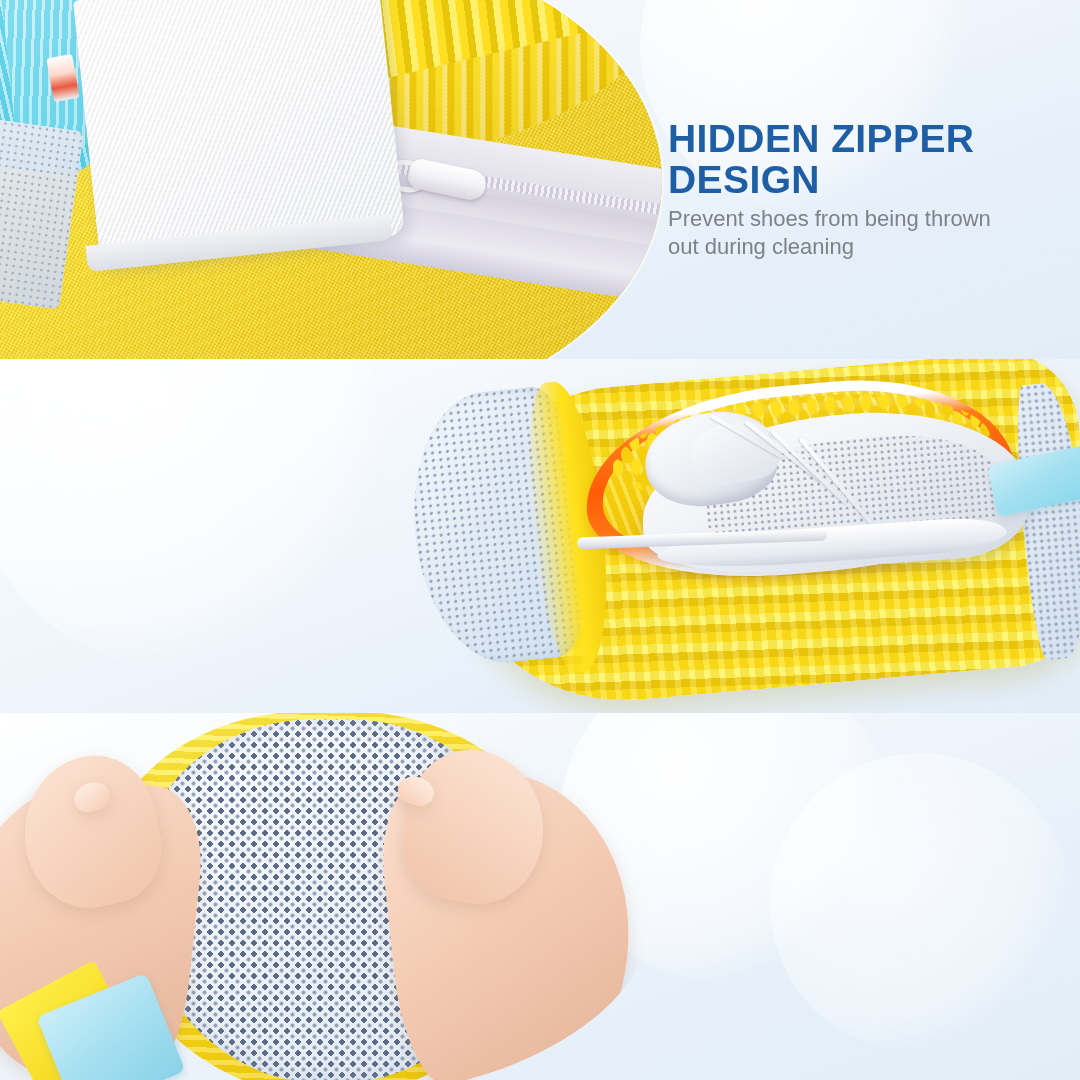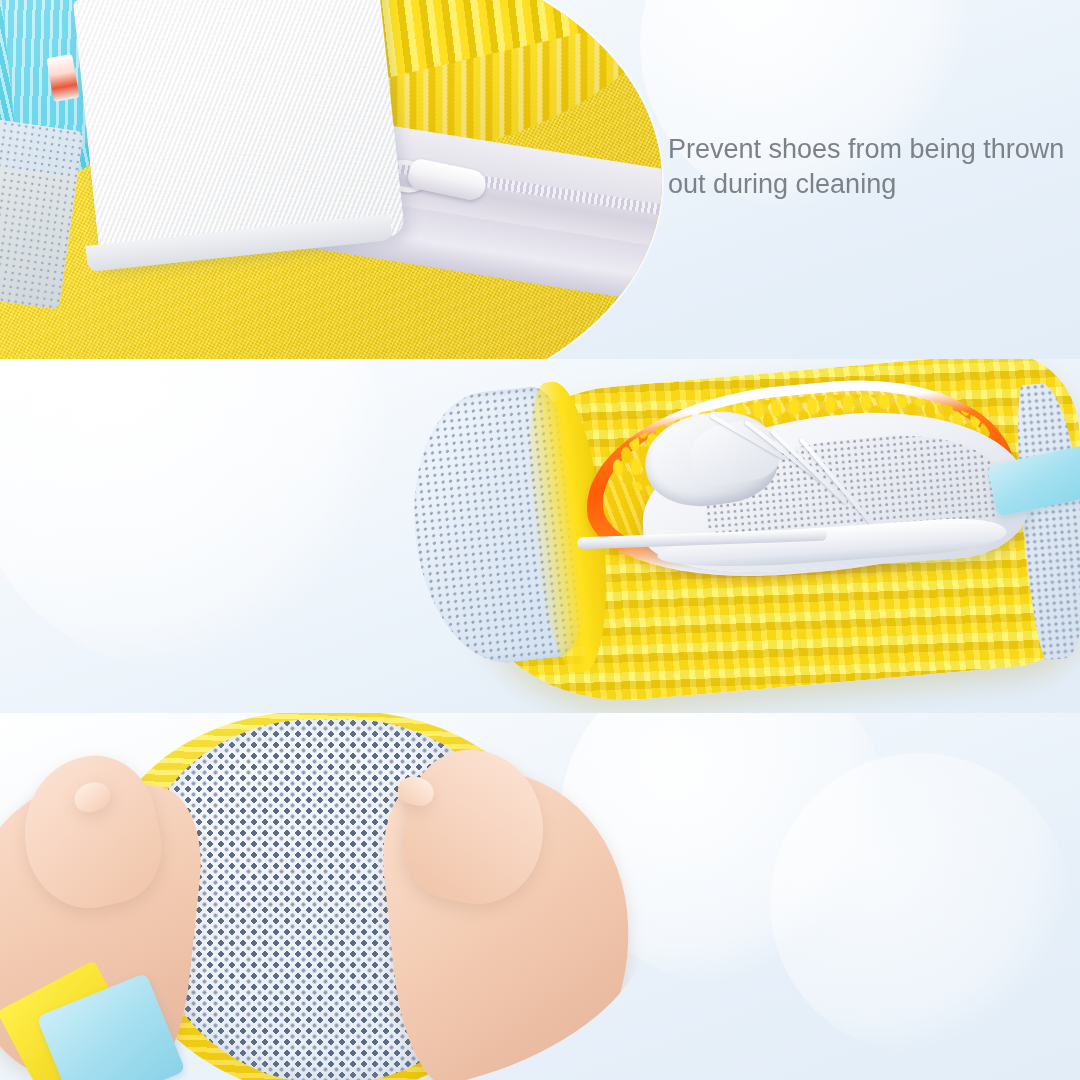--- a/index.html
+++ b/index.html
@@ -94,21 +94,21 @@
     border-radius:6px 22px 34px 6px;}
   
   .p1-mesh{position:absolute;left:-14px;top:178px;width:96px;height:180px;transform:rotate(8deg);
     background:
       radial-gradient(circle at 3px 3px,#9aa8c0 1.4px,transparent 1.6px) 0 0/7px 7px,
       linear-gradient(150deg,#e8edf4,#cfd8e6);
     border-radius:8px;opacity:.95;}
 
   #t1{left:668px;top:118px;width:400px;}
   #t1 .hl{font-size:39px;}
-  #t1 .sub{font-size:27px;margin-top:14px;}
+  #t1 .sub{font-size:22px;margin-top:4px;}
 
   
   #p2{top:359px;height:354px;}
   #p2 .photo{position:absolute;left:405px;top:-2px;width:700px;height:358px;overflow:hidden;}
   
   .p2-body{position:absolute;left:62px;top:16px;width:620px;height:314px;
     transform:rotate(-5deg);border-radius:26% 12% 14% 26% / 42% 26% 26% 42%;
     background:
       repeating-linear-gradient(90deg,rgba(255,255,255,.18) 0 6px,rgba(214,176,4,.20) 6px 15px),
       repeating-linear-gradient(3deg,#fff35c 0 9px,#ffe11c 9px 19px,#ecc90c 19px 27px);
@@ -232,20 +232,22 @@
       </div>
       <div class="p1-strap"></div>
       <div class="p1-strap2"></div>
       <div class="p1-mesh"></div>
       <div class="p1-tag"></div>
       <div class="p1-flap"></div>
       <div class="p1-flap-edge"></div>
     </div>
 
     <div class="txt" id="t1">
+      <p class="hl solid">HIDDEN ZIPPER
+DESIGN</p>
       <p class="sub">Prevent shoes from being thrown
 out during cleaning</p>
     </div>
   </section>
 
   <section class="panel" id="p2">
     <div class="panel-bg"></div>
     <div class="bokeh" style="left:-30px;top:-110px;width:420px;height:420px;"></div>
 
     <div class="photo">

